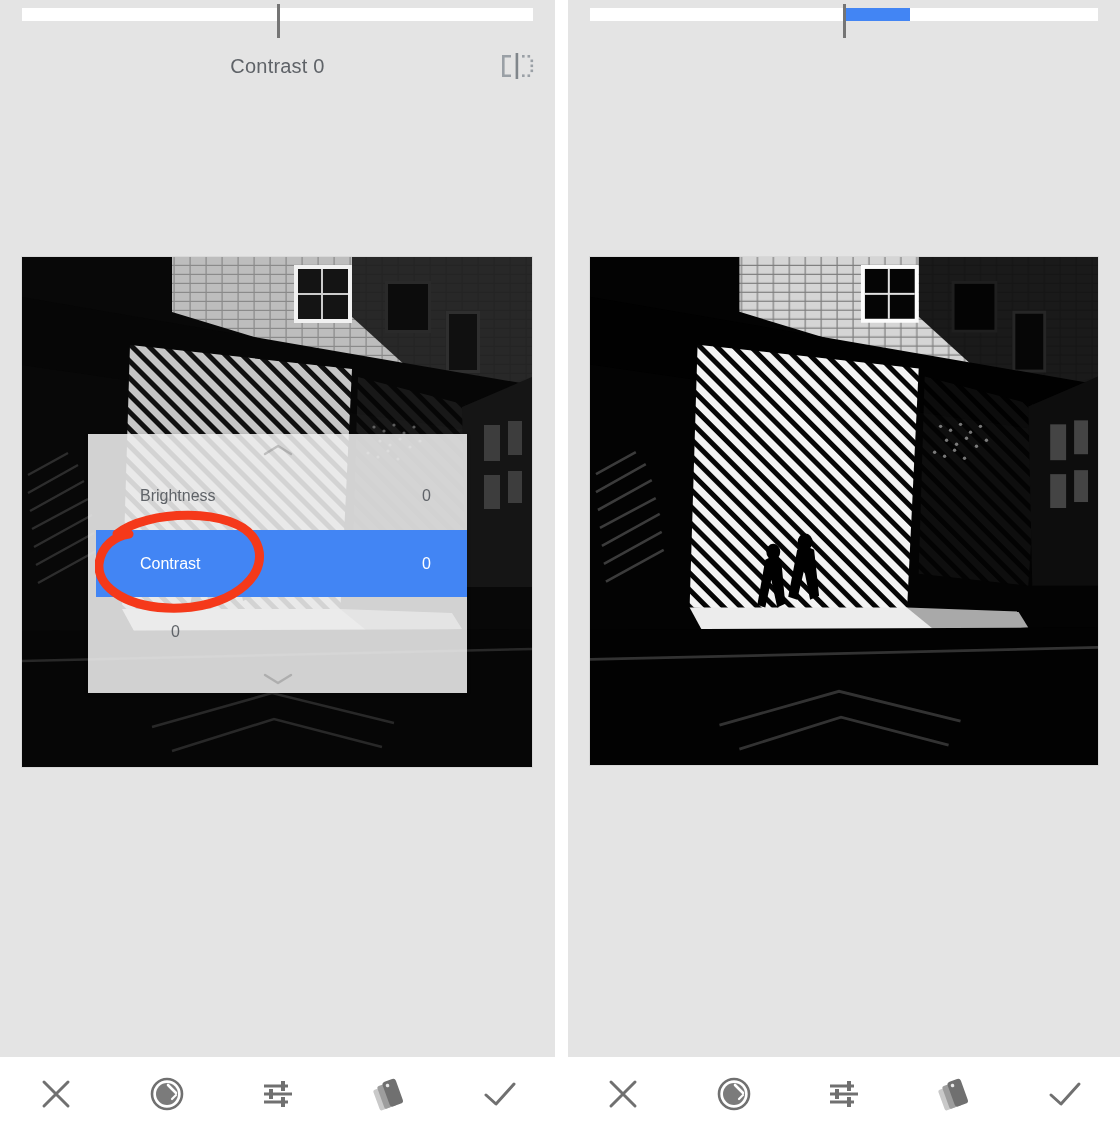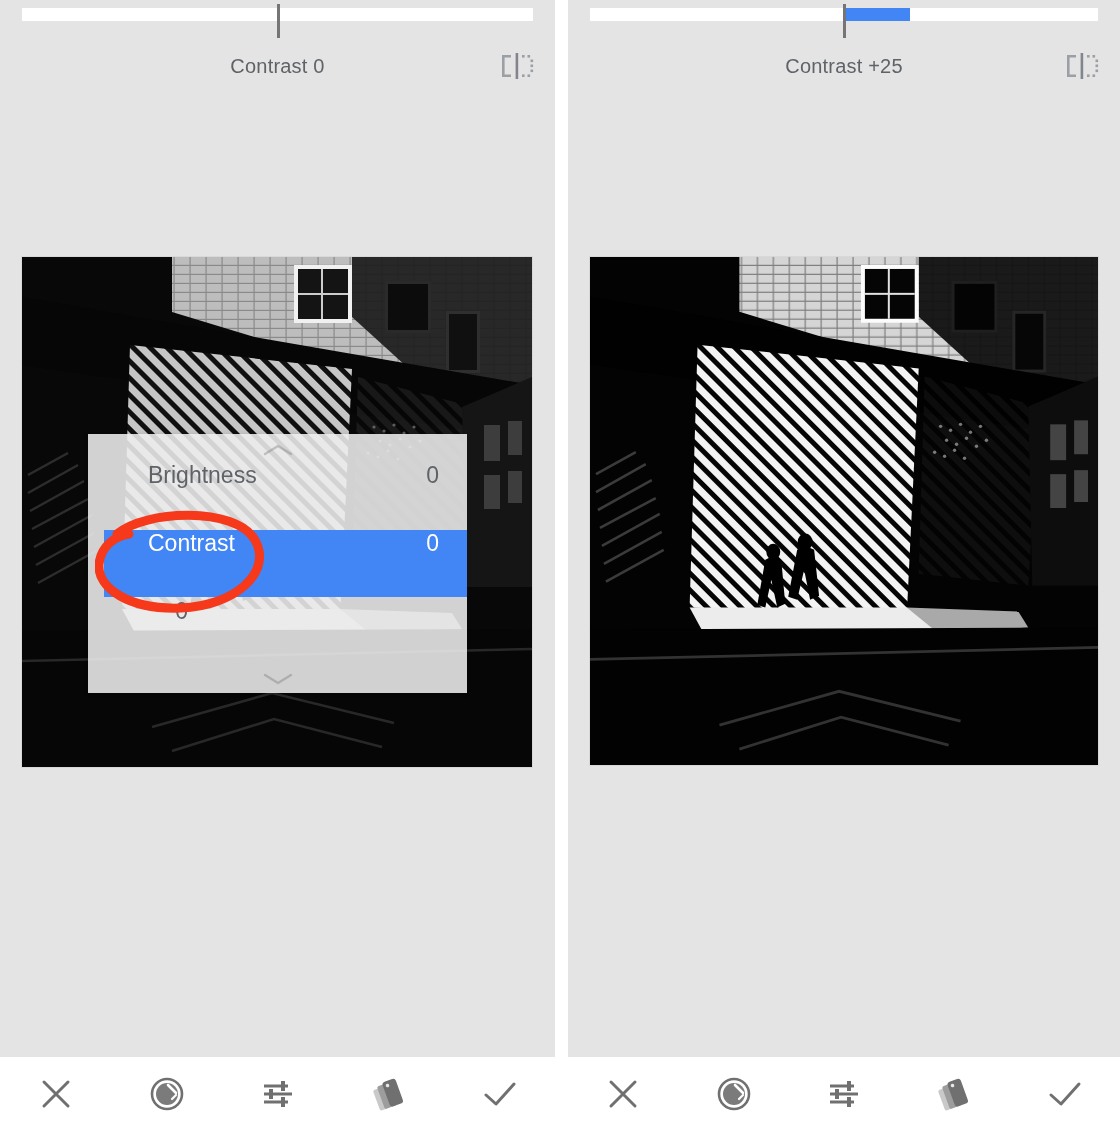--- a/index.html
+++ b/index.html
@@ -58,24 +58,24 @@
 
   
   .popup{
     position:absolute;
     left:88px;top:434px;width:379px;height:259px;
     background:rgba(238,238,238,.88);
     overflow:hidden;
     box-shadow:0 1px 4px rgba(0,0,0,.18);
   }
   .popup-row{
-    position:absolute;left:16px;width:100%;height:67px;
-    display:flex;
+    position:absolute;left:8px;width:100%;height:67px;
+    display:flex;align-items:center;
     box-sizing:border-box;padding:0 44px;
-    font-size:23px;color:#5f6368;
+    font-size:16px;color:#5f6368;
   }
   .popup-row.r0{top:28px;}
   .popup-row.r1{top:96px;background:#4285f4;color:#ffffff;gap:36px;}
   .popup-row.r2{top:164px;}
   .popup-row .name{flex:1;}
   .popup-row .val{width:40px;text-align:right;}
 
   .chev{
     position:absolute;left:50%;transform:translateX(-50%);
     width:34px;height:16px;opacity:.35;
@@ -326,38 +326,20 @@
   <div class="gutter"></div>
 
   <div class="panel right">
 
     <div class="slider-wrap">
       <div class="slider-track"></div>
       <div class="slider-fill" id="fillR" style="left: 276px; width: 66.04px; background: rgb(66, 133, 244);"></div>
       <div class="slider-thumb" id="thumbR" style="left: 275px;"></div>
     </div>
 
-    <div class="header">
-      <div class="header-label">Contrast +25</div>
-      <div class="compare-icon">
-        <svg viewBox="0 0 36 32" width="36" height="32">
-          <path d="M3 5 h9 v2.6 H5.6 v16.8 H12 V27 H3 Z" fill="#9aa0a6"></path>
-          <rect x="16.6" y="3" width="2.6" height="26" fill="#80868b"></rect>
-          <g fill="#9aa0a6">
-            <rect x="23" y="5" width="2.6" height="2.6"></rect>
-            <rect x="28.5" y="5" width="2.6" height="2.6"></rect>
-            <rect x="31.5" y="9.5" width="2.6" height="2.6"></rect>
-            <rect x="31.5" y="14.5" width="2.6" height="2.6"></rect>
-            <rect x="31.5" y="19.5" width="2.6" height="2.6"></rect>
-            <rect x="23" y="24.4" width="2.6" height="2.6"></rect>
-            <rect x="28.5" y="24.4" width="2.6" height="2.6"></rect>
-          </g>
-        </svg>
-      </div>
-    </div>
 
     <div class="photo right-photo">
       <svg viewBox="0 0 510 510" preserveAspectRatio="none">
         <defs>
           <pattern id="stripesR" width="12" height="12" patternUnits="userSpaceOnUse" patternTransform="rotate(-45)">
             <rect width="12" height="12" fill="#f3f3f3"></rect>
             <rect width="5" height="12" fill="#050505"></rect>
           </pattern>
           <pattern id="brickR" width="16" height="9" patternUnits="userSpaceOnUse">
             <rect width="16" height="9" fill="#d5d5d5"></rect>

